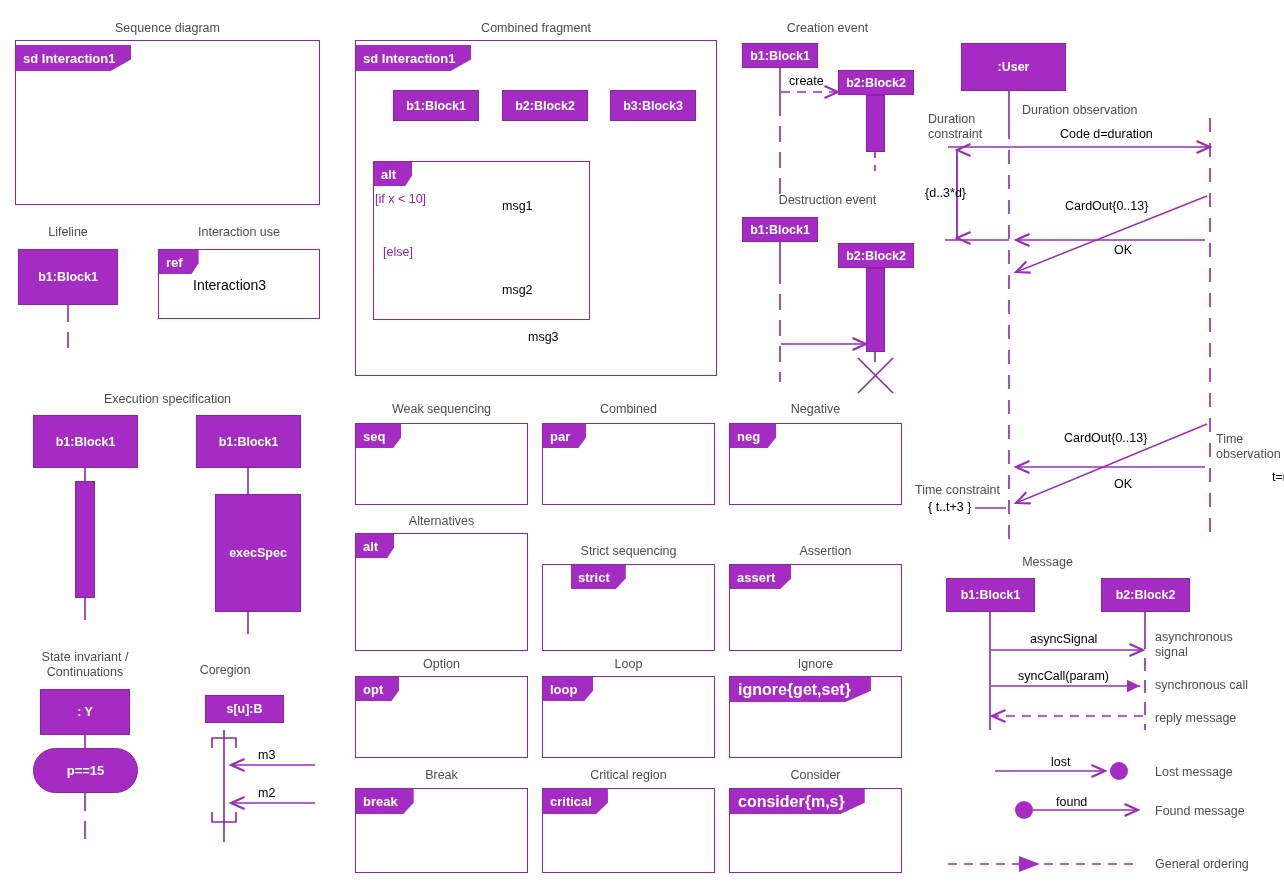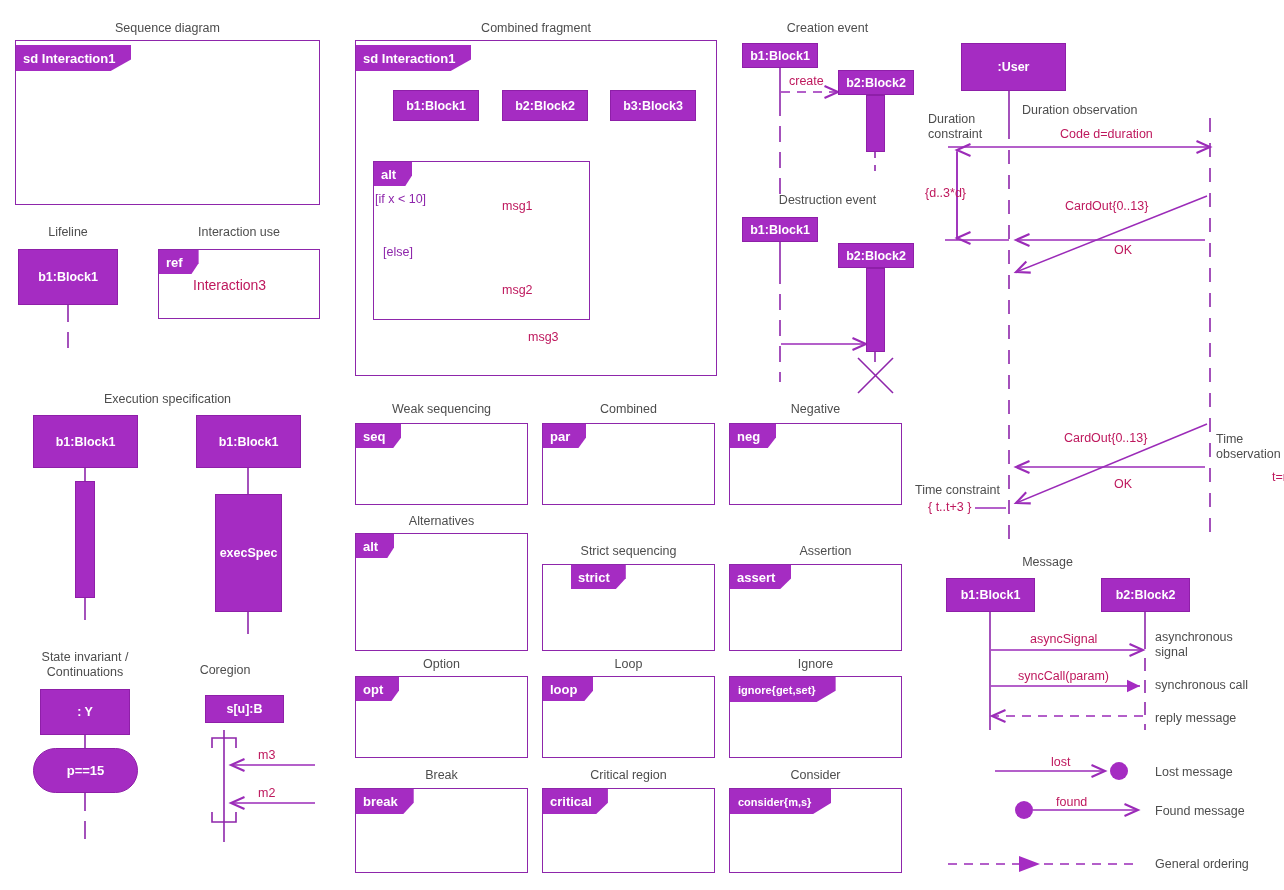--- a/index.html
+++ b/index.html
@@ -17,24 +17,24 @@
         display:flex;align-items:center;justify-content:center;box-sizing:border-box;}
 
   
   .frame{position:absolute;background:#ffffff;border:1.6px solid #8e26ab;box-sizing:border-box;}
 
   
   .tag{position:absolute;background:#a52cc2;color:#ffffff;font-size:13px;
        font-weight:bold;display:flex;align-items:center;
        padding:2px 16px 2px 7px;box-sizing:border-box;
        clip-path:polygon(0 0,100% 0,100% 55%,82% 100%,0 100%);}
-  .tag.big{font-size:11px;padding:2px 20px 2px 8px;}
-
-  
-  .ptxt{position:absolute;color:#be185d;font-size:12.5px;white-space:pre;}
+  .tag.big{font-size:16px;padding:2px 20px 2px 8px;}
+
+  
+  .ptxt{position:absolute;color:#000000;font-size:12.5px;white-space:pre;}
 
   
   .exbar{position:absolute;background:#a52cc2;border:1px solid #8e1fa8;
          color:#fff;font-size:12.5px;font-weight:bold;
          display:flex;align-items:center;justify-content:center;box-sizing:border-box;}
 
   
   .cont{position:absolute;background:#a52cc2;border:1px solid #8e1fa8;border-radius:999px;
         color:#fff;font-size:13px;font-weight:bold;
         display:flex;align-items:center;justify-content:center;box-sizing:border-box;}
@@ -184,21 +184,21 @@
 
 <div class="cap" style="left:158px;top:225px;width:162px;">Interaction use</div>
 <div class="frame" style="left:158px;top:249px;width:162px;height:70px;"></div>
 <div class="tag" style="left:159px;top:250px;height:24px;">ref</div>
 <div class="ptxt" style="left:193px;top:277px;font-size:14px;">Interaction3</div>
 
 <div class="cap" style="left:35px;top:392px;width:265px;">Execution specification</div>
 <div class="lbox" style="left:33px;top:415px;width:105px;height:53px;">b1:Block1</div>
 <div class="exbar" style="left:75px;top:481px;width:20px;height:117px;"></div>
 <div class="lbox" style="left:196px;top:415px;width:105px;height:53px;">b1:Block1</div>
-<div class="exbar" style="left:215px;top:494px;width:67px;height:118px;">execSpec</div>
+<div class="exbar" style="left:215px;top:494px;width:86px;height:118px;">execSpec</div>
 
 <div class="cap" style="left:25px;top:650px;width:120px;">State invariant /
 Continuations</div>
 <div class="lbox" style="left:40px;top:689px;width:90px;height:46px;">: Y</div>
 <div class="cont" style="left:33px;top:748px;width:105px;height:45px;">p==15</div>
 
 <div class="cap" style="left:165px;top:663px;width:120px;">Coregion</div>
 <div class="lbox" style="left:185px;top:695px;width:79px;height:28px;margin-left:20px;">s[u]:B</div>
 <div class="ptxt" style="left:258px;top:748px;">m3</div>
 <div class="ptxt" style="left:258px;top:786px;">m2</div>

